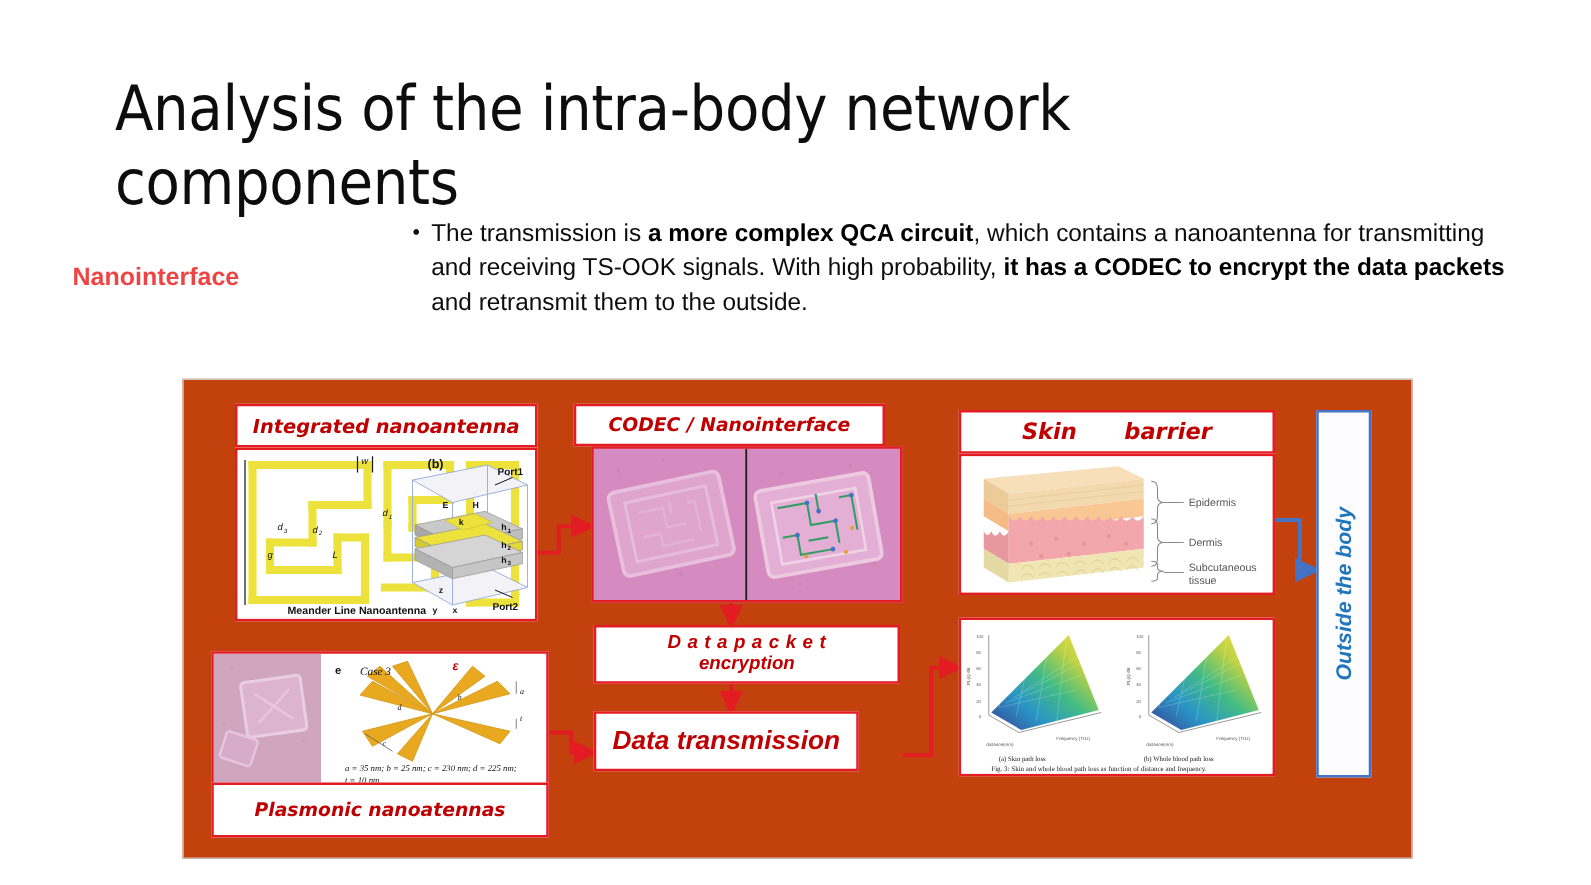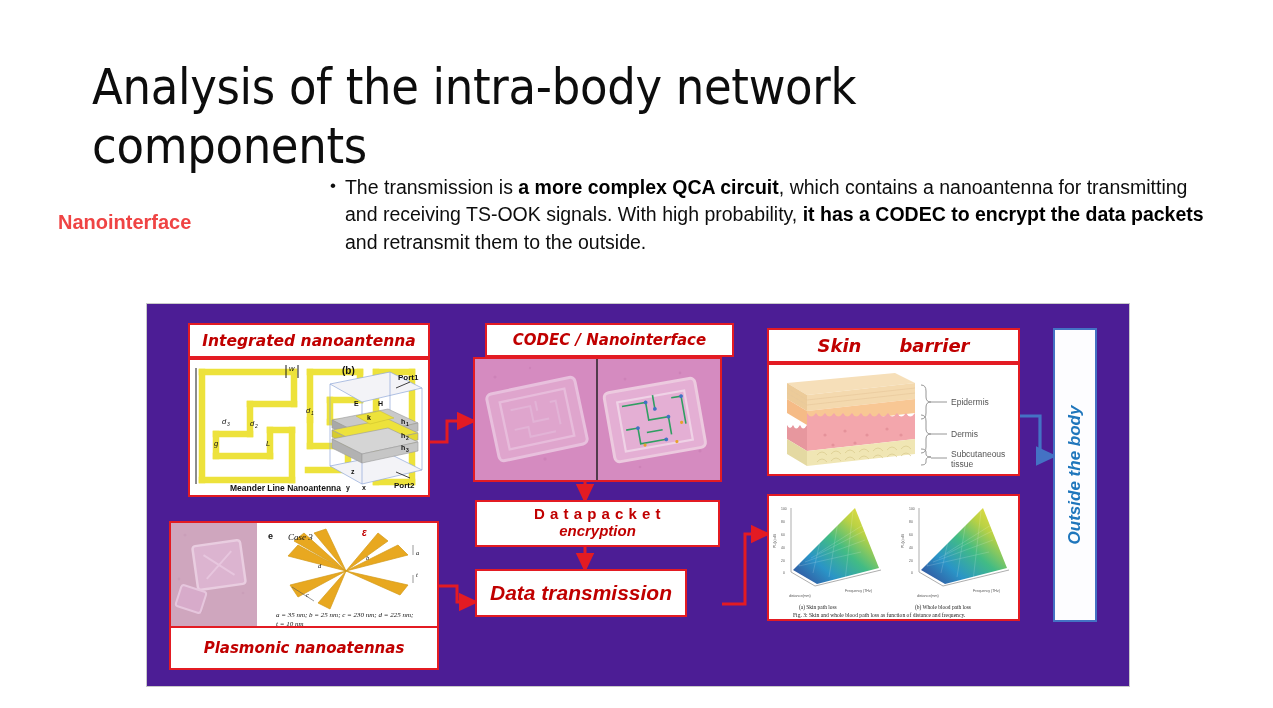--- a/index.html
+++ b/index.html
@@ -34,21 +34,21 @@
     font-size:17px;line-height:1.42;color:#0d0d0d;margin-right:9px;
   }
   #bullet-block .para{
     font-size:19.5px;line-height:1.40;color:#0d0d0d;
   }
   #bullet-block .hl{color:#000000;font-weight:bold;margin-top:47px;}
 
   
   #diagram{
     position:absolute;left:146px;top:303px;width:982px;height:382px;
-    border:1px solid #c9c9c9;background:#4c1d95;
+    border:1px solid #c9c9c9;background:#c2410c;
   }
   .redbox{position:absolute;border:2.5px solid #e31b23;background:#fff;box-sizing:border-box;}
   .redhdr{
     position:absolute;border:2.5px solid #e31b23;background:#fff;box-sizing:border-box;
     display:flex;align-items:center;justify-content:center;
     color:#c00000;font-weight:bold;font-style:italic;
     font-family:"DejaVu Sans","Liberation Sans",sans-serif;
   }
   .plainbox{position:absolute;box-sizing:border-box;}
 
@@ -205,21 +205,21 @@
           <text x="83" y="88">h</text>
             <text x="88" y="90" font-size="5">3</text>
           <text x="28" y="128">y</text>
             <text x="44" y="128">x</text>
             <text x="33" y="112">z</text>
         </g>
       </svg>
       <div class="tiny" style="position:absolute;left:5px;bottom:2px;font-size:8.5px;font-weight:bold;color:#111;">Meander Line Nanoantenna</div>
     </div>
 
-    <div class="redhdr" style="left:338px;top:19px;width:249px;height:34px;font-size:15px;">
+    <div class="redhdr" style="left:312px;top:19px;width:249px;height:34px;font-size:15px;">
       <span>CODEC / Nanointerface</span>
     </div>
     <div class="redbox" style="left:326px;top:53px;width:249px;height:125px;background:#D98CC0;">
       <svg width="245" height="121" viewBox="0 0 245 121" style="display:block">
         <rect x="0" y="0" width="245" height="121" fill="#d58bc0"></rect>
         <g fill="#c87cb3" opacity="0.55">
           <circle cx="20" cy="18" r="1.6"></circle>
             <circle cx="55" cy="9" r="1.2"></circle>
             <circle cx="92" cy="30" r="1.5"></circle>
           <circle cx="32" cy="70" r="1.3"></circle>
@@ -266,21 +266,21 @@
             <circle cx="-14" cy="22" r="1.6"></circle>
               <circle cx="18" cy="24" r="1.6"></circle>
               <circle cx="26" cy="6" r="1.6"></circle>
           </g>
         </g>
         <line x1="122" y1="0" x2="122" y2="121" stroke="#1a1a1a" stroke-width="1.4"></line>
       </svg>
     </div>
 
     <div class="redbox" style="left:328px;top:196px;width:245px;height:47px;display:flex;flex-direction:column;align-items:center;justify-content:center;">
-      <div style="color:#C00000;font-weight:bold;font-size:15px;letter-spacing:0.5px;line-height:1.1;">D a t a   p a c k e t</div>
+      <div style="color:#C00000;font-weight:bold;font-style:italic;font-size:15px;letter-spacing:0.5px;line-height:1.1;">D a t a   p a c k e t</div>
       <div style="color:#C00000;font-weight:bold;font-style:italic;font-size:15px;line-height:1.25;">encryption</div>
     </div>
 
     <div class="redbox" style="left:328px;top:265px;width:212px;height:48px;display:flex;align-items:center;justify-content:center;">
       <div style="color:#C00000;font-weight:bold;font-style:italic;font-size:21px;">Data transmission</div>
     </div>
 
     <div class="redbox" style="left:22px;top:217px;width:270px;height:110px;">
 
       <svg width="86" height="105" viewBox="0 0 86 105" style="display:block;position:absolute;left:0;top:0;">

